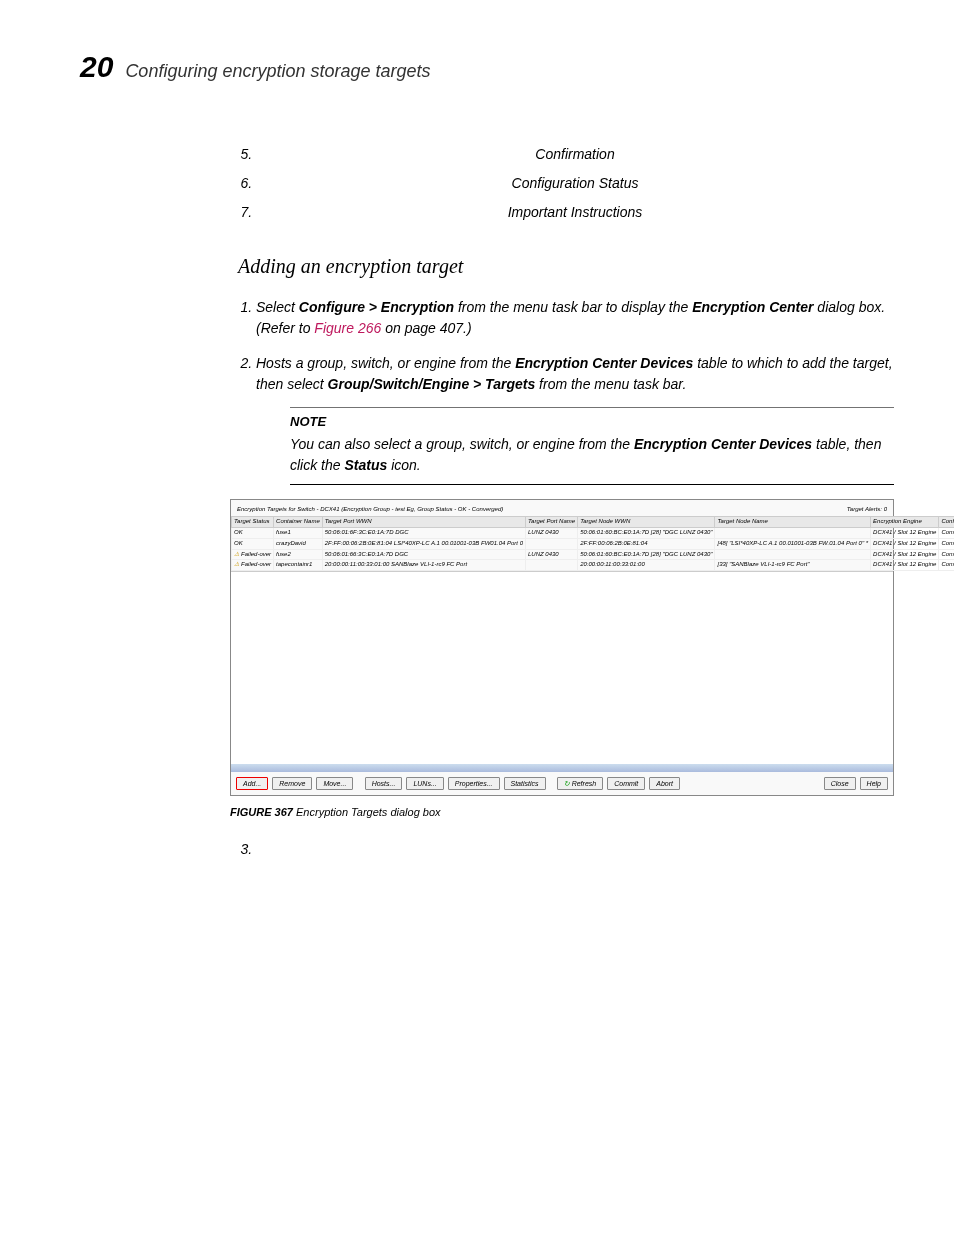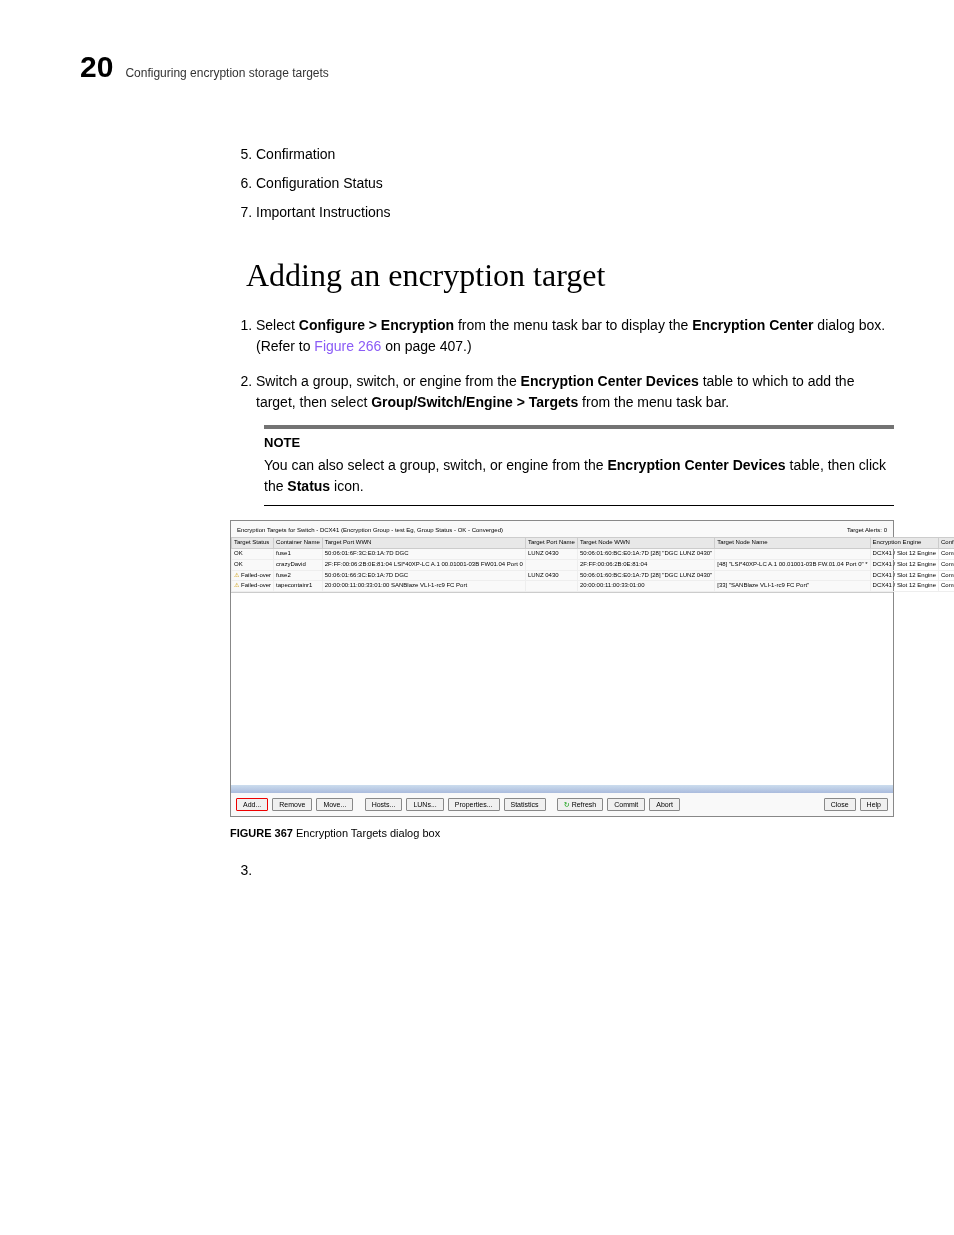--- a/index.html
+++ b/index.html
@@ -6,70 +6,72 @@
     margin: 0;
     padding: 0;
     font-family: Arial, Helvetica, sans-serif;
     color: #000;
     background: #fff;
     width: 954px;
   }
   .page {
     padding: 50px 60px 60px 80px;
     box-sizing: border-box;
+    font-style: italic;
   }
   .hdr {
     display: flex;
     align-items: baseline;
     gap: 12px;
     margin-bottom: 60px;
   }
   .hdr-num {
     font-size: 30px;
     font-weight: bold;
   }
   .hdr-txt {
-    font-size: 12px;
+    font-size: 18px;
     color: #333;
   }
   .body {
     margin-left: 150px;
     font-size: 14px;
     line-height: 1.5;
   }
   .ol-simple {
     margin: 0 0 28px 0;
     padding-left: 26px;
+    text-align: center;
   }
   .ol-simple li {
     margin-bottom: 8px;
   }
   .ol-steps {
     margin: 0;
     padding-left: 26px;
   }
   .ol-steps > li {
     margin-bottom: 14px;
   }
   .ol-steps p {
     margin: 6px 0;
   }
   h2.section {
-    font-size: 32px;
+    font-size: 20px;
     font-weight: normal;
     font-family: "Times New Roman", Georgia, serif;
-    margin: 0 0 16px 16px;
+    margin: 0 0 16px 8px;
   }
   .bold { font-weight: bold; }
-  .link { color: #8b5cf6; text-decoration: none; }
+  .link { color: #be185d; text-decoration: none; }
   .note {
-    border-top: 4px solid #737373;
+    border-top: 1px solid #737373;
     border-bottom: 1px solid #000;
     padding: 4px 0 8px 0;
-    margin: 12px 0 14px 8px;
+    margin: 12px 0 14px 34px;
   }
   .note .note-title {
     font-weight: bold;
     font-size: 13px;
     margin-bottom: 2px;
   }
   .fig-caption {
     font-size: 11px;
     margin: 8px 0 18px 0;
   }
@@ -167,21 +169,21 @@
     <h2 class="section">Adding an encryption target</h2>
 
     <ol class="ol-steps">
       <li>
         <p>
           <span>Select </span><span class="bold">Configure &gt; Encryption</span><span> from the menu task bar to display the </span><span class="bold">Encryption Center</span><span> dialog box. (Refer to </span><a href="#" class="link">Figure 266</a><span> on page 407.)</span>
         </p>
       </li>
       <li>
         <p>
-          <span>Switch a group, switch, or engine from the </span><span class="bold">Encryption Center Devices</span><span> table to which to add the target, then select </span><span class="bold">Group/Switch/Engine &gt; Targets</span><span> from the menu task bar.</span>
+          <span>Hosts a group, switch, or engine from the </span><span class="bold">Encryption Center Devices</span><span> table to which to add the target, then select </span><span class="bold">Group/Switch/Engine &gt; Targets</span><span> from the menu task bar.</span>
         </p>
 
         <div class="note">
           <div class="note-title">NOTE</div>
           <div>
             <span>You can also select a group, switch, or engine from the </span><span class="bold">Encryption Center Devices</span><span> table, then click the </span><span class="bold">Status</span><span> icon.</span>
           </div>
         </div>
 
       </li>

